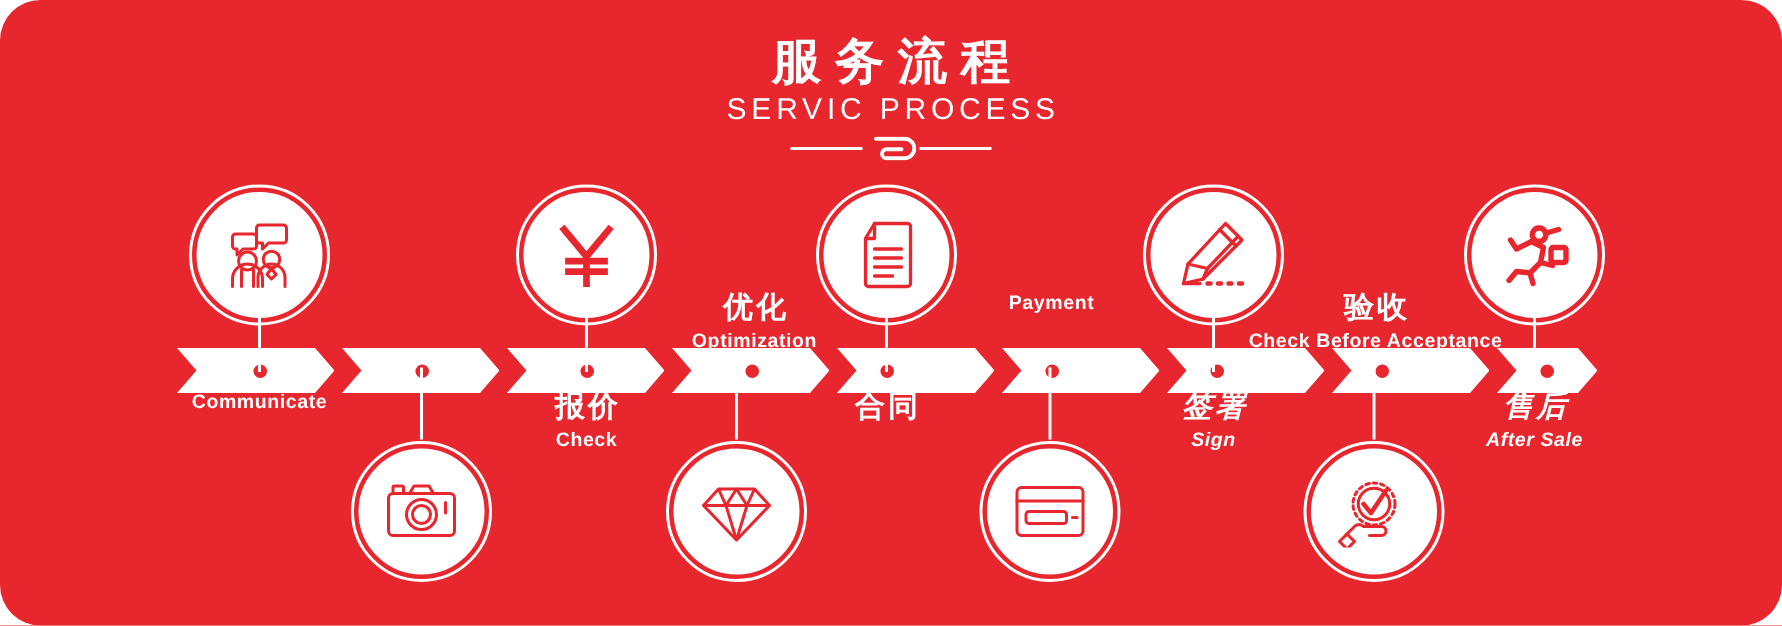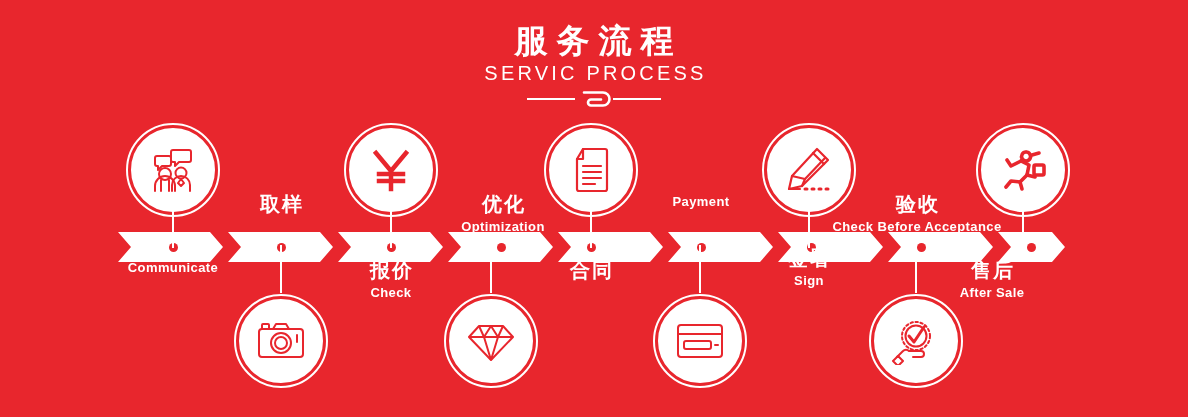--- a/index.html
+++ b/index.html
@@ -11,20 +11,21 @@
     height: 417px;
     overflow: hidden;
     font-family: "Liberation Sans", "DejaVu Sans", sans-serif;
   }
   #stage {
     position: relative;
     width: 1188px;
     height: 417px;
     background: #e8262d;
     overflow: hidden;
+    border-radius: 27px;
   }
 
   
   #title-block {
     position: absolute;
     left: 0;
     top: 22px;
     width: 1188px;
     text-align: center;
   }
@@ -223,21 +224,20 @@
           <path d="M17 11 l3 -5 h10 l3 5"></path>
           <rect x="6" y="6" width="7" height="5" rx="1"></rect>
           <circle cx="25" cy="25" r="10"></circle>
           <circle cx="25" cy="25" r="6"></circle>
           <path d="M41 17 v7"></path>
         </g>
       </svg>
     </div>
   </div>
   <div class="step-label" style="left:166px; top:192px;">
-    <div class="label-cn">取样</div>
   </div>
 
   <div class="connector" style="left:390px; top:208px; height:40px;"></div>
   <div class="icon-circle" style="left:349px; top:128px;">
     <div class="inner">
       <svg width="44" height="46" viewBox="0 0 44 46">
         <g fill="none" stroke="#e8262d" stroke-width="4.5" stroke-linecap="square">
           <path d="M7 6 L22 24 L37 6"></path>
           <path d="M22 24 V42"></path>
           <path d="M10 27 H34"></path>
@@ -311,21 +311,21 @@
           <path d="M33 2 L44 13 L18 39 L5 42 L8 29 Z"></path>
           <path d="M8 29 L21 32 L18 39"></path>
           <path d="M21 32 L41 11"></path>
           <path d="M29 6 L40 17"></path>
           <path d="M5 42 H16"></path>
           <path d="M21 42 h2 M28 42 h2 M35 42 h2 M42 42 h2" stroke-width="3"></path>
         </g>
       </svg>
     </div>
   </div>
-  <div class="step-label" style="left:694px; top:246px;">
+  <div class="step-label" style="left:694px; top:258px;font-style:italic;">
     <div class="label-cn">签署</div>
     <div class="label-en">Sign</div>
   </div>
 
   <div class="connector" style="left:915px; top:245px; height:48px;"></div>
   <div class="icon-circle" style="left:874px; top:299px;">
     <div class="inner">
       <svg width="50" height="48" viewBox="0 0 50 48">
         <g fill="none" stroke="#e8262d" stroke-width="2" stroke-linejoin="round" stroke-linecap="round">
           <circle cx="25" cy="19" r="14" stroke-dasharray="2.4 2.6"></circle>
@@ -352,18 +352,18 @@
           <path d="M23 13 L13 18 L9 12"></path>
           <path d="M23 13 L31 17 L29 27"></path>
           <path d="M29 27 L22 34 L24 41"></path>
           <path d="M29 27 L37 29"></path>
           <path d="M22 34 L13 33 L8 39"></path>
           <rect x="36" y="17" width="10" height="10" rx="1.4"></rect>
         </g>
       </svg>
     </div>
   </div>
-  <div class="step-label" style="left:877px; top:258px;">
+  <div class="step-label" style="left:908px; top:258px;font-style:italic;">
     <div class="label-cn">售后</div>
     <div class="label-en">After Sale</div>
   </div>
 
 </div>
 
 </body></html>

